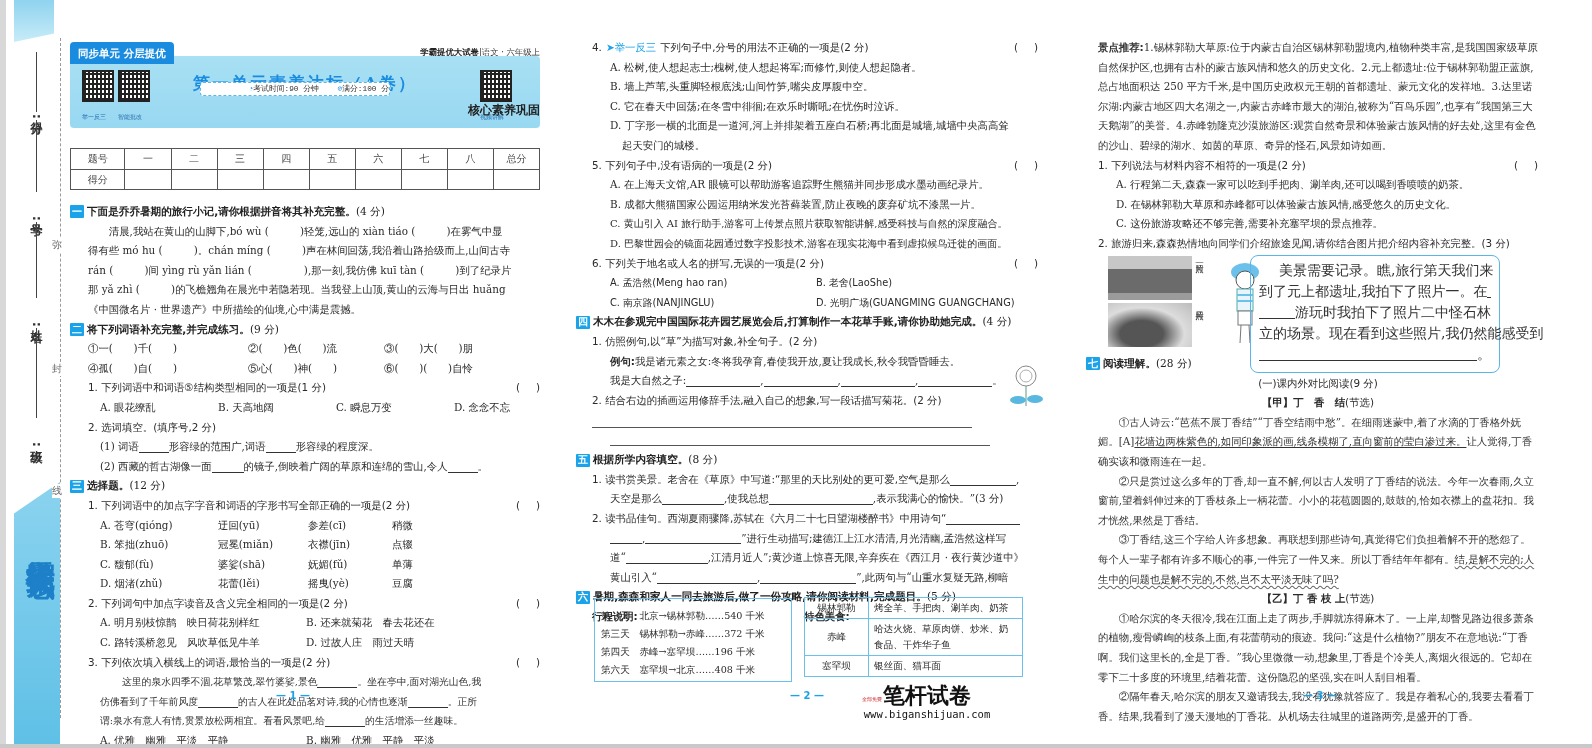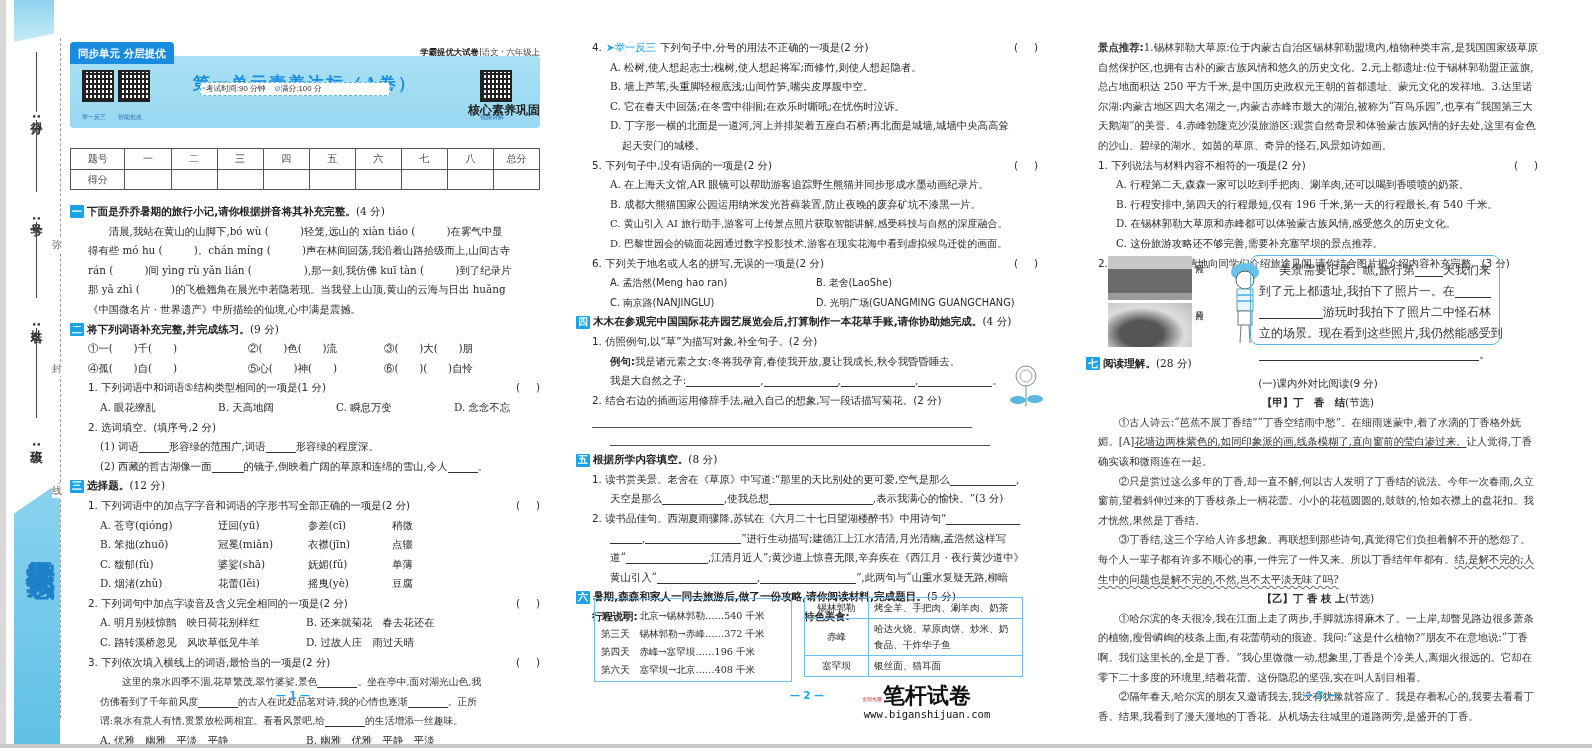--- a/index.html
+++ b/index.html
@@ -41,21 +41,21 @@
 .hdr .book{position:absolute;right:0;top:1px;font-family:"DejaVu Sans",sans-serif;font-size:8.4px;font-weight:bold;color:#222}
 .hdr .book b{font-weight:normal;color:#333}
 .hdr .panel{position:absolute;left:0;top:14px;width:470px;height:72px;background:linear-gradient(180deg,#a8e0f4,#98d8f1);border-radius:4px}
 .hdr .tab{position:absolute;left:0;top:0;height:22px;padding:0 8px;background:#1a8ce0;color:#fff;font-family:"DejaVu Sans",sans-serif;font-weight:bold;font-size:10.5px;line-height:22px;border-radius:4px 4px 0 0}
 .hdr .title{position:absolute;left:0;right:0;top:18px;text-align:center;font-size:17px;color:#1a8ce0;font-weight:bold;letter-spacing:2px}
 .hdr .sub{position:absolute;left:0;right:0;top:45px;text-align:right;font-family:"DejaVu Sans",sans-serif;font-size:12px;font-weight:bold;color:#222}
 .qr{position:absolute;width:32px;height:32px;background:
  repeating-linear-gradient(90deg,#222 0 2px,transparent 2px 4px),
  repeating-linear-gradient(0deg,#222 0 2px,#fff 2px 5px);border:2px solid #222}
 .qr-lbl{position:absolute;font-size:6px;color:#2a6fb0;font-family:"DejaVu Sans",sans-serif}
-.exam-info{position:absolute;left:130px;top:82px;width:190px;height:14px;border:1px dashed #58b7e6;background:#fff;border-radius:3px;font-family:Liberation Sans, sans-serif;font-size:7.8px;line-height:12px;text-align:left;color:#333}
+.exam-info{position:absolute;left:130px;top:82px;width:190px;height:14px;border:1px dashed #58b7e6;background:#fff;border-radius:3px;font-family:Liberation Mono, monospace;font-size:7.8px;line-height:12px;text-align:right;color:#333}
 .exam-info i{font-style:normal;color:#1a8ce0}
 .score{position:absolute;left:0;top:148px;width:470px;border-collapse:collapse;font-size:10px}
 .score td{border:1px solid #555;height:20px;text-align:center;color:#444;width:44px}
 .score td:first-child{width:52px}
 
 .flower{position:absolute;right:-6px;top:364px;width:36px;height:44px}
 .trip{position:absolute;top:598px;left:2px;width:198px;height:84px;border:1px solid #6cc1ea;padding:8px 6px;font-size:9.6px;line-height:18px}
 .food{position:absolute;top:597px;left:212px;width:219px;border-collapse:collapse;font-size:9.6px;border:1px solid #1aa3e8}
 .food td{border:1px solid #6cc1ea;padding:2px 5px;line-height:16px;vertical-align:middle}
 .food td:first-child{width:64px;text-align:center}
@@ -63,21 +63,21 @@
 .water{position:absolute;left:862px;top:684px;width:130px;text-align:center}
 .water .big{font-family:"DejaVu Sans",sans-serif;font-size:22px;font-weight:bold;color:#111;line-height:24px}
 .water .url{font-family:"DejaVu Sans Mono",monospace;font-size:10.5px;color:#111;line-height:12px}
 .water .tiny{position:absolute;left:0;top:12px;font-size:5px;color:#c22}
 
 .photo{position:absolute;left:10px;width:84px;height:44px;background:linear-gradient(180deg,#9a9a9a,#5a5a5a)}
 .photo.p-a{top:256px;background:linear-gradient(180deg,#c7c7c7 0 30%,#6b6b6b 30% 85%,#9b9b9b 85%)}
 .photo.p-b{top:303px;background:radial-gradient(ellipse at 40% 70%,#555 0 30%,#ddd 60%,#bbb 100%)}
 .photo-lbl{position:absolute;left:97px;writing-mode:vertical-rl;font-size:8.5px;color:#333;line-height:10px}
 .kid{position:absolute;left:130px;top:258px;width:34px;height:90px}
-.bubble{position:absolute;left:152px;top:255px;width:250px;height:90px;border:1.5px solid #58b7e6;border-radius:8px;padding:4px 8px;font-size:12px;line-height:21px;color:#333}
+.bubble{position:absolute;left:152px;top:255px;width:250px;height:118px;border:1.5px solid #58b7e6;border-radius:8px;padding:4px 8px;font-size:14px;line-height:21px;color:#333}
 .u-straight{text-decoration:underline;text-underline-offset:2px}
 .u-wave{text-decoration:underline wavy #666;text-underline-offset:2px}
 .center{text-align:center}
 </style>
 </head>
 <body>
 
 <div class="sheet">
 
   <div class="binding">
@@ -401,21 +401,20 @@
 
   <div class="page p3">
     <div style="position:absolute;top:38px;left:0;width:440px">
       <div class="kai" style="word-break:break-all;line-height:19.6px"><b class="sans">景点推荐:</b><span>1.锡林郭勒大草原:位于内蒙古自治区锡林郭勒盟境内,植物种类丰富,是我国国家级草原自然保护区,也拥有古朴的蒙古族风情和悠久的历史文化。2.元上都遗址:位于锡林郭勒盟正蓝旗,总占地面积达 250 平方千米,是中国历史政权元王朝的首都遗址、蒙元文化的发祥地。3.达里诺尔湖:内蒙古地区四大名湖之一,内蒙古赤峰市最大的湖泊,被称为“百鸟乐园”,也享有“我国第三大天鹅湖”的美誉。4.赤峰勃隆克沙漠旅游区:观赏自然奇景和体验蒙古族风情的好去处,这里有金色的沙山、碧绿的湖水、如茵的草原、奇异的怪石,风景如诗如画。</span></div>
       <div class="row">
           <span class="sans">1. 下列说法与材料内容不相符的一项是(2 分)</span>
           <span class="grow"></span>
           <span class="paren">()</span>
         </div>
       <div class="ind1" style="white-space:nowrap">A. 行程第二天,森森一家可以吃到手把肉、涮羊肉,还可以喝到香喷喷的奶茶。</div>
-      <div class="ind1" style="white-space:nowrap">B. 行程安排中,第四天的行程最短,仅有 196 千米,第一天的行程最长,有 540 千米。</div>
       <div class="ind1" style="white-space:nowrap">D. 在锡林郭勒大草原和赤峰都可以体验蒙古族风情,感受悠久的历史文化。</div>
       <div class="ind1" style="white-space:nowrap">C. 这份旅游攻略还不够完善,需要补充塞罕坝的景点推荐。</div>
       <div class="sans" style="white-space:nowrap">2. 旅游归来,森森热情地向同学们介绍旅途见闻,请你结合图片把介绍内容补充完整。(3 分)</div>
     </div>
     <div class="photo p-a"></div>
     <div class="photo p-b"></div>
     <span class="photo-lbl" style="top:258px">照片一</span>
     <span class="photo-lbl" style="top:305px">照片二</span>
     <svg class="kid" viewBox="0 0 34 90">
       <ellipse cx="17" cy="14" rx="14" ry="9" fill="#6cc1ea"></ellipse>

